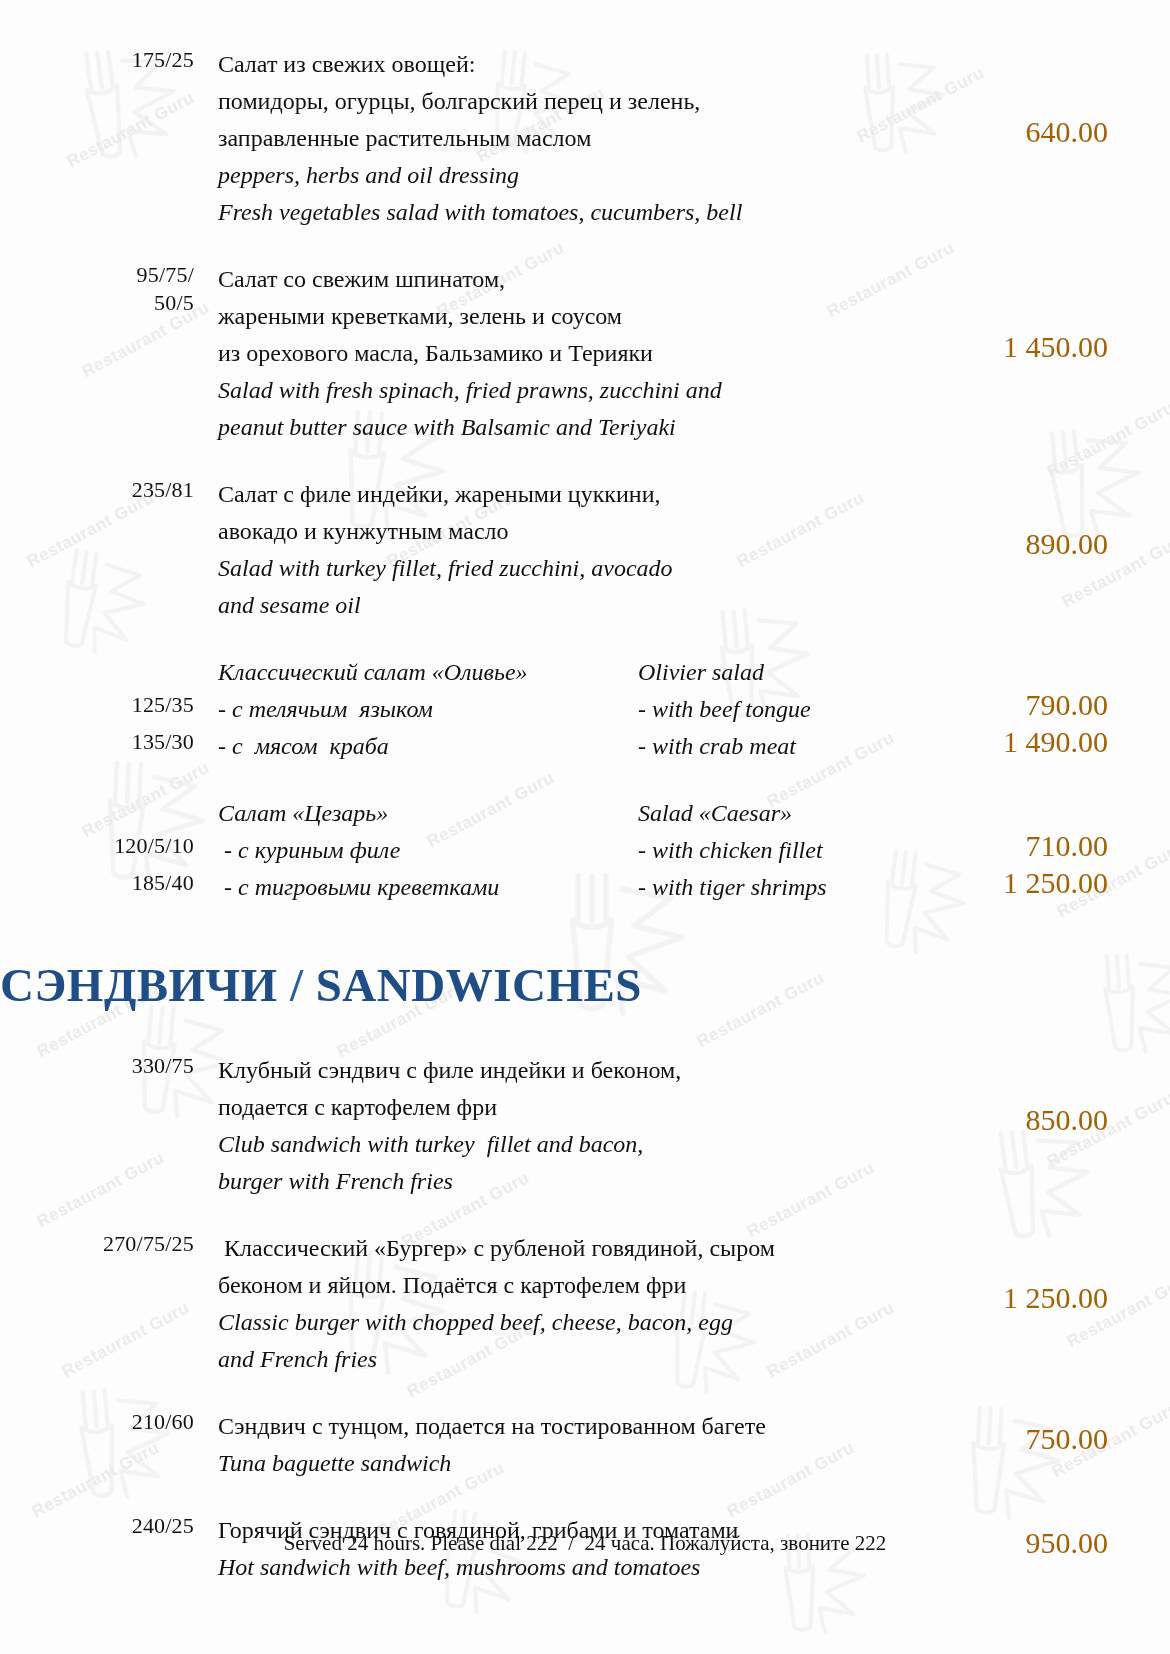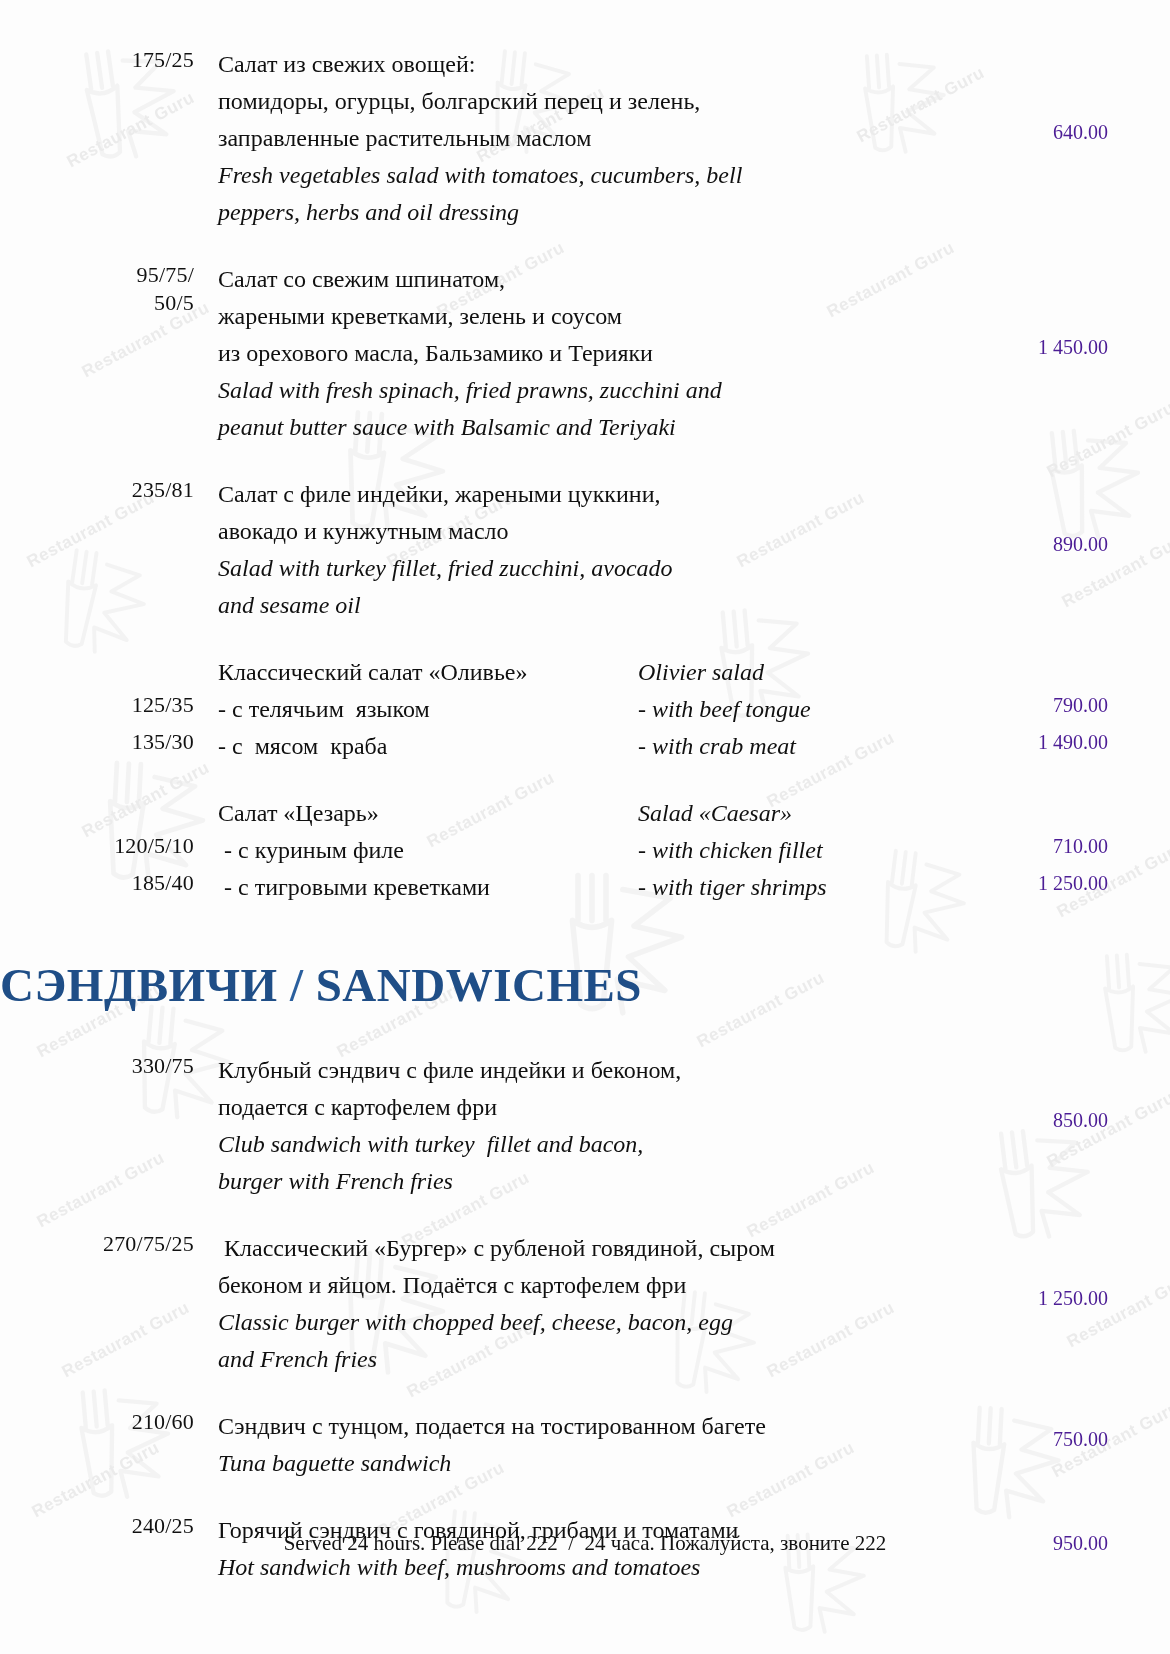--- a/index.html
+++ b/index.html
@@ -83,41 +83,42 @@
     font-size: 24px;
     line-height: 37px;
     color: #101010;
     padding-left: 14px;
     box-sizing: border-box;
   }
   .col-price {
     width: 168px;
     flex: 0 0 168px;
     text-align: right;
-    font-size: 20px;
+    font-size: 30px;
     line-height: 28px;
-    color: #4c1d95;
+    color: #a16207;
     box-sizing: border-box;
   }
 
   .ru-line { white-space: pre; }
   .en-line {
     font-style: italic;
     white-space: pre;
   }
 
   
   .pair-head, .pair-opt {
     display: flex;
     align-items: baseline;
   }
   .pair-ru {
     width: 420px;
     flex: 0 0 420px;
     white-space: pre;
+    font-style: italic;
   }
   .pair-en {
     flex: 1 1 auto;
     font-style: italic;
     white-space: pre;
   }
 
   .section-title {
     color: #1f4e87;
     font-weight: bold;
@@ -315,22 +316,22 @@
 
 <div id="page">
 
   <div class="menu-list" id="menu-list">
       <div class="menu-row">
         <div class="col-weight" style="white-space: pre;">175/25</div>
         <div class="col-desc">
           <div class="ru-line">Салат из свежих овощей:</div>
           <div class="ru-line">помидоры, огурцы, болгарский перец и зелень,</div>
           <div class="ru-line">заправленные растительным маслом</div>
+          <div class="en-line">peppers, herbs and oil dressing</div>
           <div class="en-line">Fresh vegetables salad with tomatoes, cucumbers, bell</div>
-          <div class="en-line">peppers, herbs and oil dressing</div>
         </div>
         <div class="col-price" style="padding-top: 72px;">640.00</div>
       </div>
       <div class="spacer-md"></div>
       <div class="menu-row">
         <div class="col-weight" style="white-space: pre;">95/75/
 50/5</div>
         <div class="col-desc">
           <div class="ru-line">Салат со свежим шпинатом,</div>
           <div class="ru-line">жареными креветками, зелень и соусом</div>

